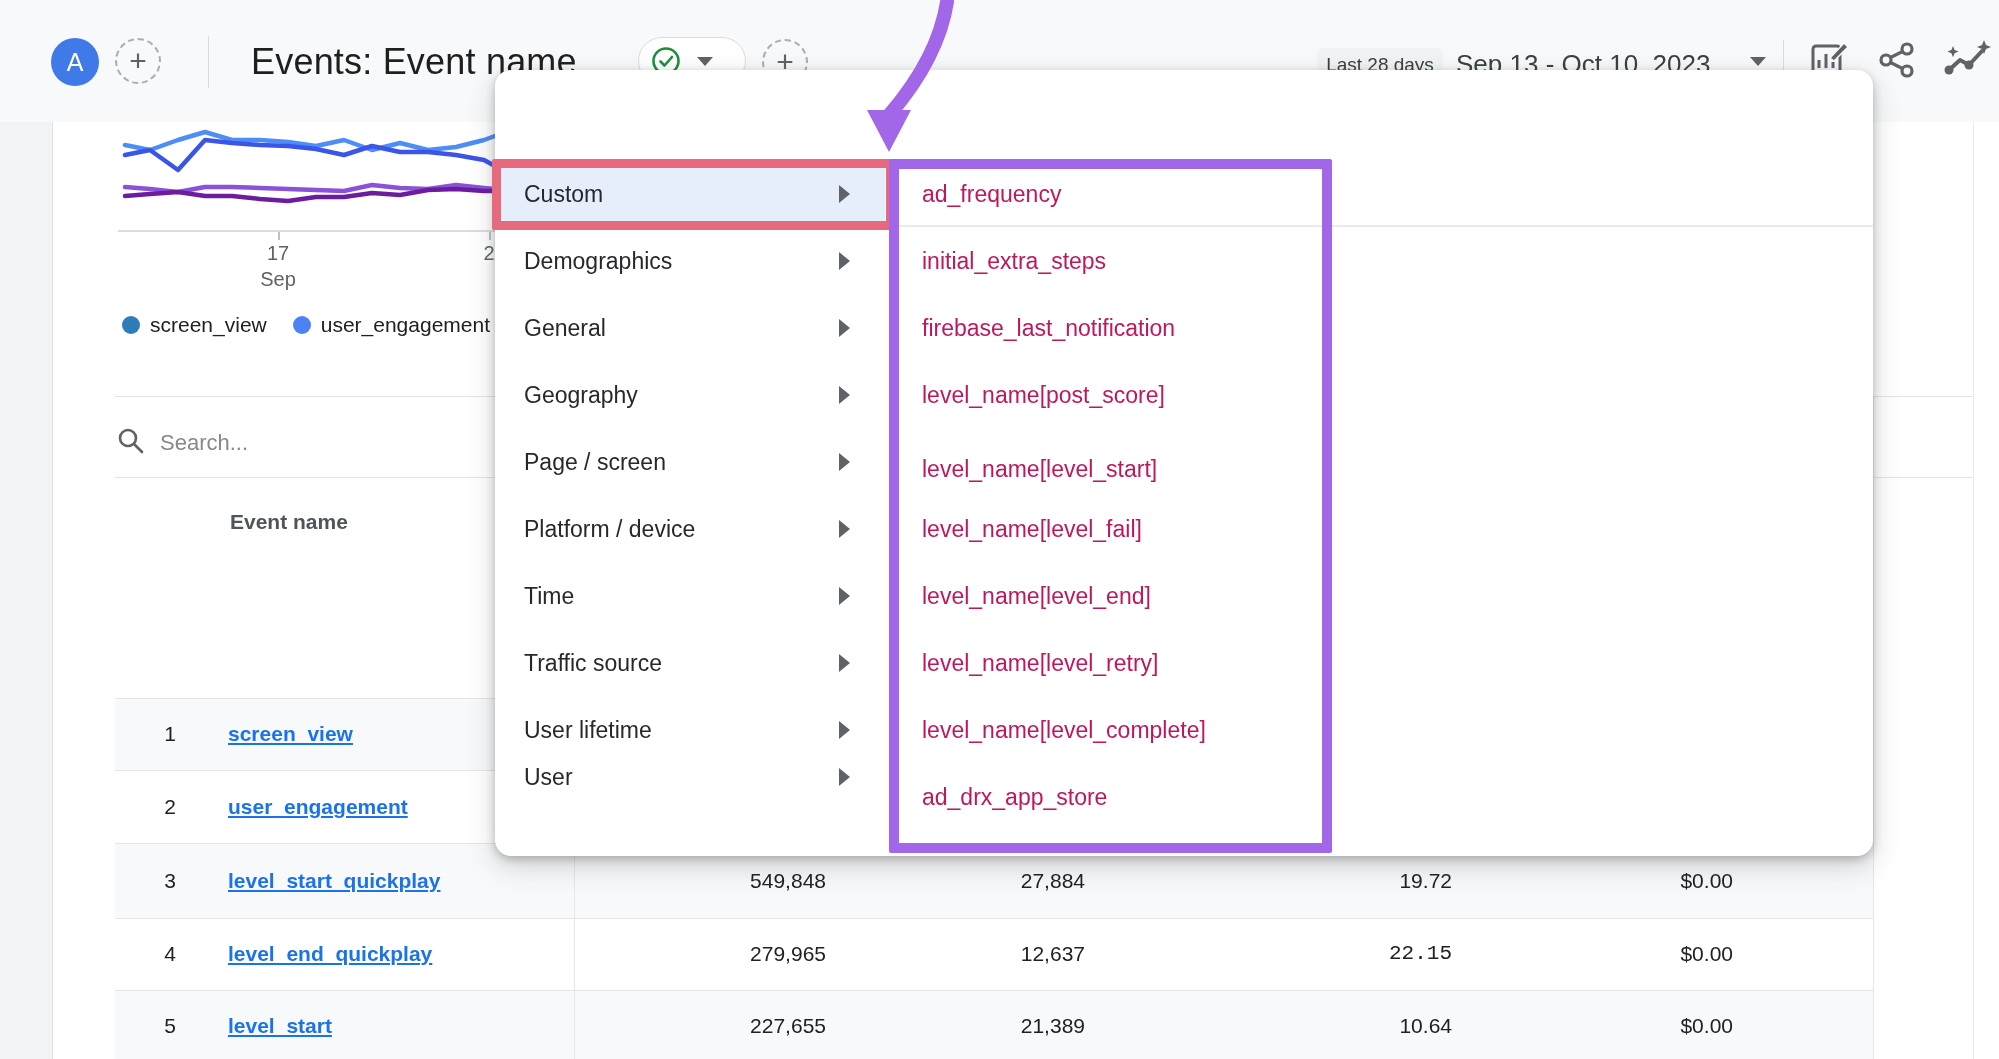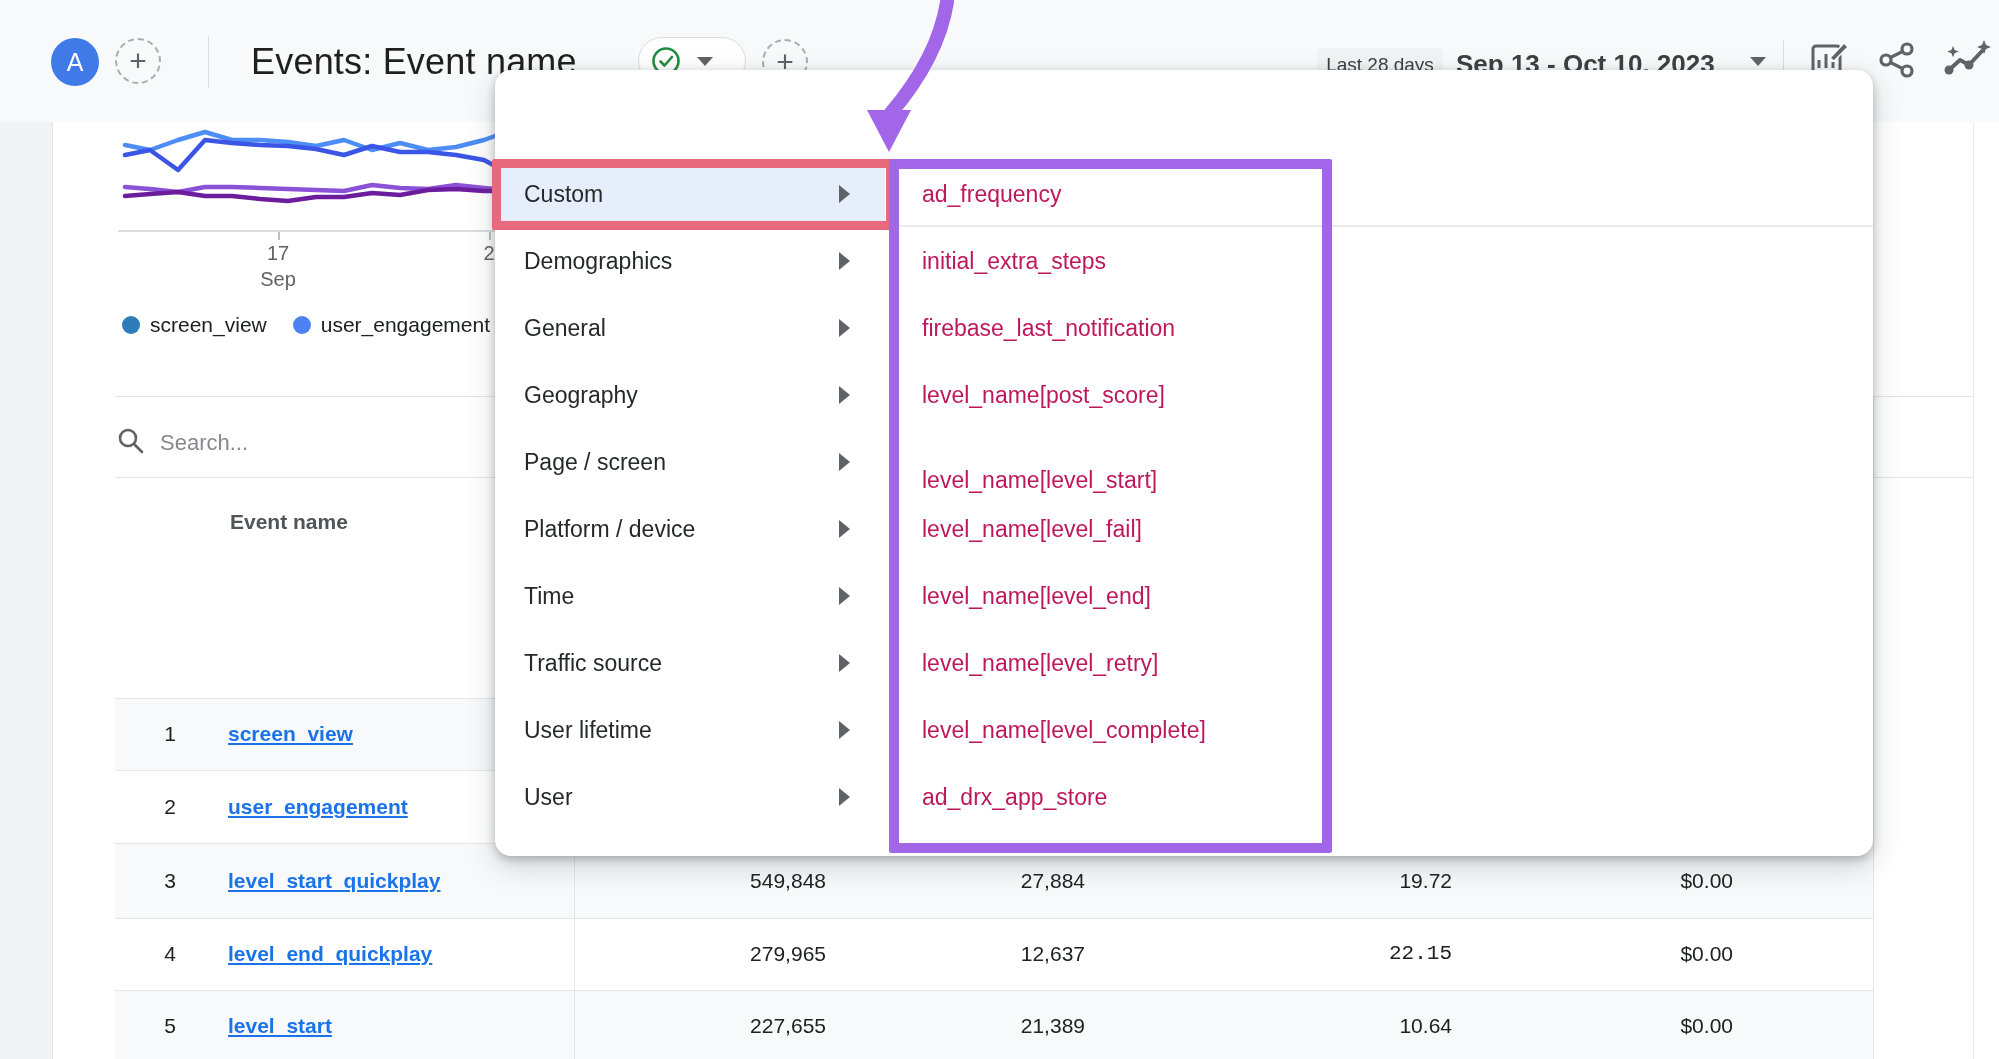--- a/index.html
+++ b/index.html
@@ -20,21 +20,21 @@
             display:flex;align-items:center;justify-content:center;font-size:30px;font-weight:300;box-sizing:border-box;}
   .plus1{left:115px;top:38px;}
   .plus2{left:762px;top:39px;}
   .hdr-div{width:1px;background:#DADCE0;}
   .page-title{left:251px;top:41px;font-size:36px;color:#1F1F1F;letter-spacing:.2px;white-space:nowrap;}
   .check-badge{left:638px;top:37px;width:108px;height:48px;border:1.5px solid #DADCE0;border-radius:26px;
                background:#fff;box-sizing:border-box;display:flex;align-items:center;padding-left:12px;gap:16px;}
   .caret{width:0;height:0;border-left:8px solid transparent;border-right:8px solid transparent;border-top:9px solid #5F6368;}
   .preset-chip{left:1317px;top:48px;width:126px;height:34px;background:#F1F3F4;border-radius:5px;
                font-size:19px;color:#3C4043;display:flex;align-items:center;justify-content:center;}
-  .date-label{left:1456px;top:49px;font-size:26px;font-weight:bold;color:#3C4043;white-space:nowrap;}
+  .date-label{left:1456px;top:49px;font-size:26px;font-weight:normal;color:#3C4043;white-space:nowrap;}
   .date-caret{left:1750px;top:57px;}
   .hdr-icon{color:#5F6368;}
 
   
   .axis{left:118px;top:230px;width:380px;height:2px;background:#DADCE0;}
   .tick{top:232px;width:2px;height:8px;background:#BDC1C6;}
   .tick-label{font-size:20px;color:#5F6368;text-align:center;width:48px;}
   .legend{left:122px;top:313px;display:flex;gap:26px;align-items:center;}
   .legend-item{display:flex;align-items:center;gap:10px;font-size:21px;color:#202124;white-space:nowrap;}
   .legend-dot{width:18px;height:18px;border-radius:50%;flex:0 0 auto;}
@@ -223,31 +223,31 @@
           <span class="tri-right"></span>
         </div>
         <div class="menu-row" style="top: 566px;">
           <span class="menu-label">Traffic source</span>
           <span class="tri-right"></span>
         </div>
         <div class="menu-row" style="top: 633px;">
           <span class="menu-label">User lifetime</span>
           <span class="tri-right"></span>
         </div>
-        <div class="menu-row" style="top: 700px;">
+        <div class="menu-row" style="top: 680px;">
           <span class="menu-label">User</span>
           <span class="tri-right"></span>
         </div>
       </div>
     <div id="submenu-list">
         <div class="submenu-item" style="top: 97px;">ad_frequency</div>
         <div class="submenu-item" style="top: 164px;">initial_extra_steps</div>
         <div class="submenu-item" style="top: 231px;">firebase_last_notification</div>
         <div class="submenu-item" style="top: 298px;">level_name[post_score]</div>
-        <div class="submenu-item" style="top: 383px;">level_name[level_start]</div>
+        <div class="submenu-item" style="top: 372px;">level_name[level_start]</div>
         <div class="submenu-item" style="top: 432px;">level_name[level_fail]</div>
         <div class="submenu-item" style="top: 499px;">level_name[level_end]</div>
         <div class="submenu-item" style="top: 566px;">level_name[level_retry]</div>
         <div class="submenu-item" style="top: 633px;">level_name[level_complete]</div>
         <div class="submenu-item" style="top: 700px;">ad_drx_app_store</div>
       </div>
   </div>
 
   <div class="abs red-box"></div>
   <div class="abs purple-box"></div>

